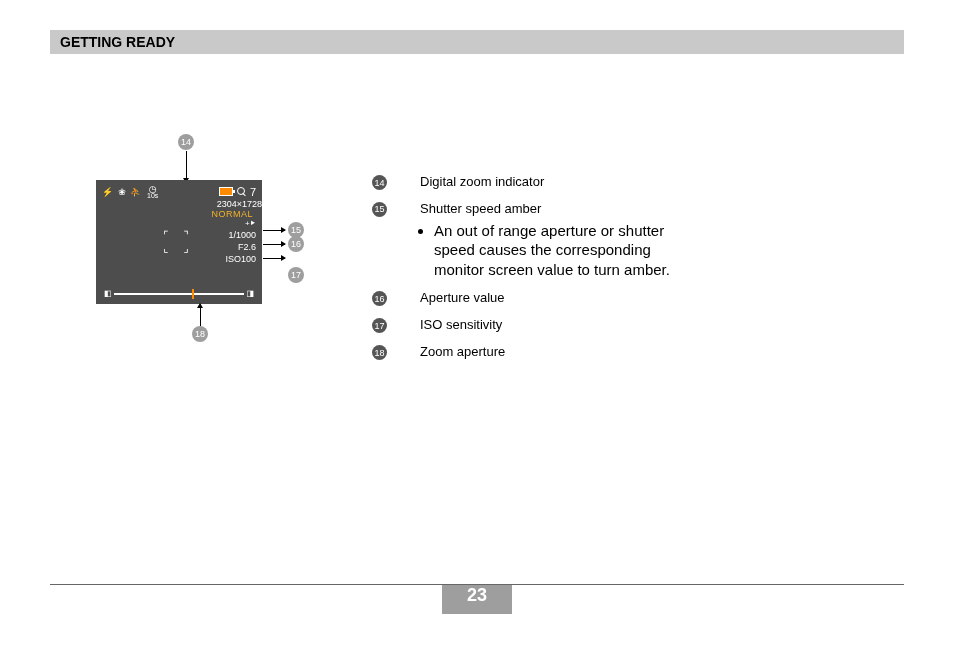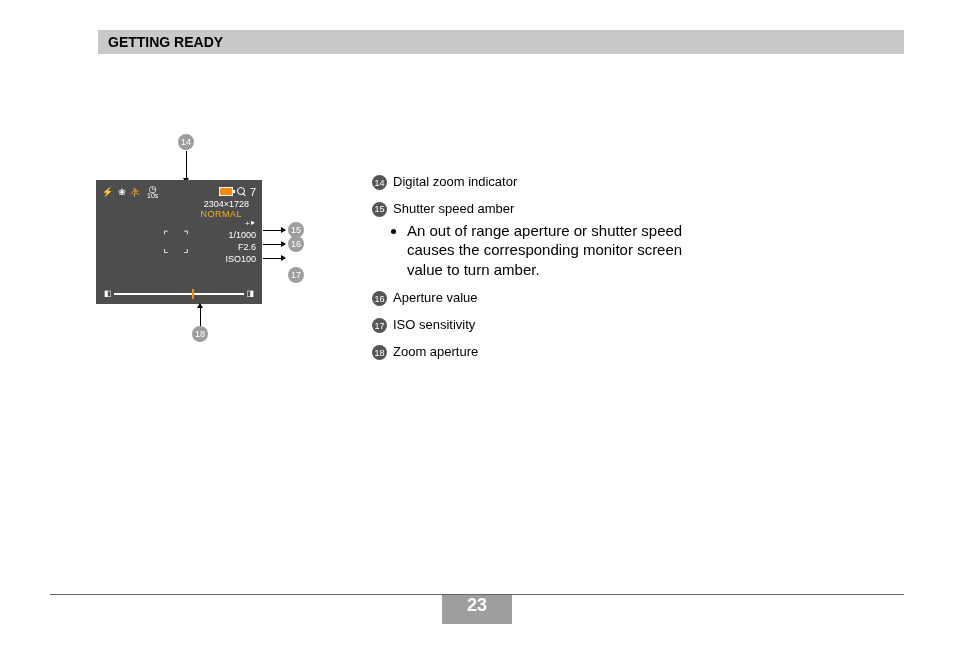--- a/index.html
+++ b/index.html
@@ -16,21 +16,20 @@
     position: absolute;
     left: 50px;
     top: 30px;
     width: 854px;
   }
   .section-header {
     background: #c9c9c9;
     padding: 4px 10px;
     font-weight: bold;
     font-size: 14px;
-    margin-left: 48px;
   }
   .content {
     position: relative;
     margin-top: 80px;
   }
   .lcd {
     position: absolute;
     left: 46px;
     top: 46px;
     width: 166px;
@@ -47,22 +46,22 @@
     padding: 4px 6px 0 6px;
   }
   .lcd .topline .right {
     margin-left: auto;
     display: flex;
     align-items: center;
     gap: 4px;
   }
   .icon-batt { width: 12px; height: 7px; border:1px solid #fff; position:relative; display:inline-block; background:#ff8a00;}
   .icon-batt:after{content:"";position:absolute;right:-3px;top:2px;width:2px;height:3px;background:#fff;}
-  .lcd .res { text-align:right; padding-right:13px; font-size:9px;}
-  .lcd .normal { color:#f3b229; text-align:right; padding-right:20px; font-size:9px; letter-spacing:0.5px;}
+  .lcd .res { text-align:right; padding-right:0; font-size:9px;}
+  .lcd .normal { color:#f3b229; text-align:right; padding-right:9px; font-size:9px; letter-spacing:0.5px;}
   .lcd .arrow { text-align:right; padding-right:6px; font-size:8px;}
   .lcd .vals { text-align:right; padding-right:2px; font-size:9px;}
   .lcd .vals div { height: 12px; display:flex; justify-content:flex-end; align-items:center; padding-right:4px;}
   .lcd .zoombar {
     position:absolute; bottom:6px; left:8px; right:8px; height:8px;
     display:flex; align-items:center;
   }
   .lcd .zoombar .track { flex:1; height:2px; background:#fff; position:relative; display:flex;}
   .lcd .zoombar .track:before{content:"";position:absolute;left:60%;top:-4px;width:2px;height:10px;background:#ff8a00;}
   .lcd .zoombar .end { width:10px; height:8px; font-size:8px; line-height:8px;}
@@ -81,26 +80,26 @@
   .callout-line.v.up:after{content:"";position:absolute;left:-3px;top:-1px;border-left:3px solid transparent;border-right:3px solid transparent;border-bottom:5px solid #000;}
 
   .legend {
     position:absolute; left:322px; top:40px; width:320px;
   }
   .legend-item { display:flex; align-items:flex-start; margin-bottom:10px;}
   .legend-num {
     width:15px; height:15px; border-radius:50%; background:#555; color:#fff; flex-shrink:0;
     display:flex; align-items:center; justify-content:center; font-size:9px; margin-right:6px; margin-top:1px;
   }
-  .legend-body { font-size:13px; line-height:1.3;}
+  .legend-body { font-size:13px; line-height:1.3;margin-left:27px;}
   .legend-body ul { margin:3px 0 0 0; padding-left:14px; font-size:15px; line-height:1.3;}
   .legend-body li { margin-bottom:1px;}
 
   .footer {
-    position:absolute; left:50px; bottom:22px; width:854px;
+    position:absolute; left:50px; bottom:32px; width:854px;
   }
   .footer-line { border-top:1px solid #666; margin-bottom:0;}
   .footer-num-wrap{ display:flex; justify-content:center;}
   .footer-num {
     background:#9e9e9e; color:#fff; font-weight:bold; font-size:18px;
     width:70px; text-align:center; padding:0 0 2px 0;
   }
   .footer-bar { height:6px; background:#9e9e9e; width:70px; margin:0 auto;}
   .mag{ position:relative; width:9px;height:9px; display:inline-block;}
   .mag:before{content:"";position:absolute;width:6px;height:6px;border:1px solid #fff;border-radius:50%;left:0;top:0;}

